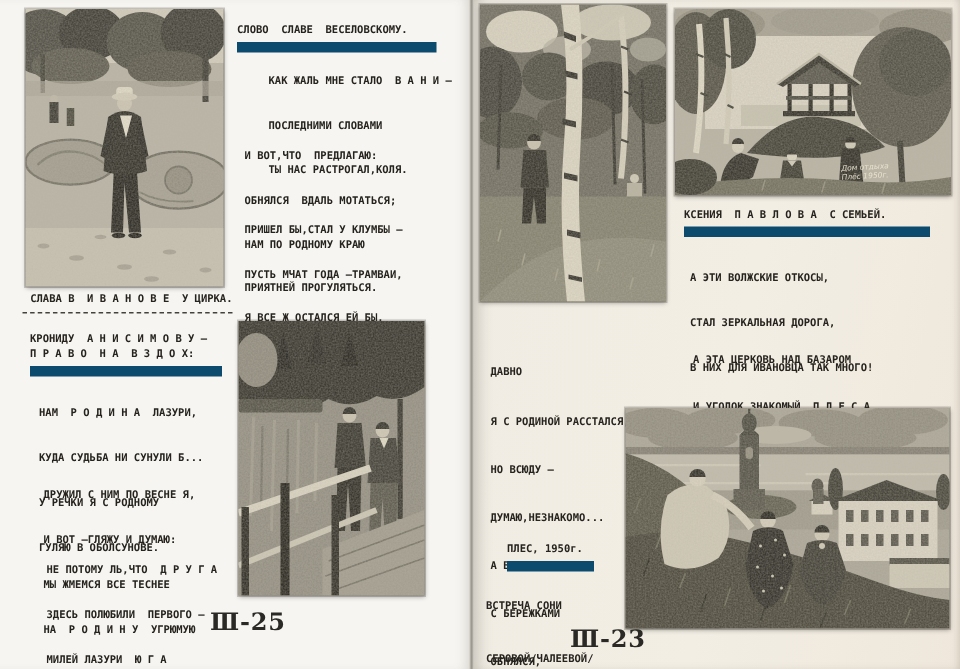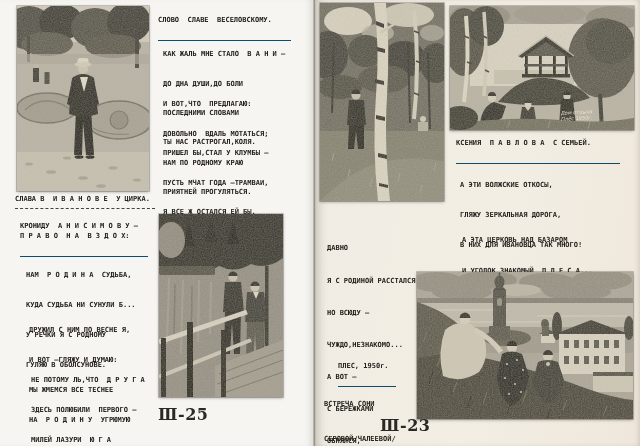--- a/index.html
+++ b/index.html
@@ -13,22 +13,22 @@
     box-shadow:inset 8px 0 10px -6px rgba(90,80,70,.30), inset -4px 0 6px -4px rgba(120,110,95,.35);}
   .spine{position:absolute;left:313px;top:0;width:3px;height:446px;
     background:linear-gradient(90deg,#c9c6be,#96938b,#d8d5cc);}
   .photo{position:absolute;background:#8a877e;
     box-shadow:0 1px 3px rgba(0,0,0,.35),0 0 0 1px rgba(70,65,58,.25);
     filter:sepia(.10) contrast(1.03);}
   .photo svg{display:block;width:100%;height:100%;}
   .tw{position:absolute;font-size:7px;line-height:9.7px;font-weight:bold;
     color:#26231e;white-space:pre;letter-spacing:0;}
   .tw div{white-space:pre;}
-  .title{border-bottom:1px solid #0c4a6e;padding-bottom:14px;}
-  .dashed{border-bottom:1.4px dashed #45423b;padding-bottom:3px;text-align:left;}
+  .title{border-bottom:7px solid #0c4a6e;padding-bottom:2px;}
+  .dashed{border-bottom:1.4px dashed #45423b;padding-bottom:3px;text-align:right;}
   .pagenum{position:absolute;font-family:"DejaVu Serif","Liberation Serif",serif;
     font-weight:bold;font-size:16px;color:#2b2925;letter-spacing:.5px;}
   .inscription{position:absolute;left:111px;top:103px;color:#e3ded0;
     font-size:5px;line-height:6px;font-style:italic;transform:rotate(-3deg);
     font-family:"DejaVu Sans","Liberation Sans",sans-serif;opacity:.9;}
 </style>
 </head>
 <body>
 
 <div class="canvas">
@@ -86,44 +86,43 @@
       <rect x="60.5" y="52" width="11" height="7" rx="2.5" fill="#d8d4c5"></rect>
       <ellipse cx="66" cy="58.5" rx="8.5" ry="2.6" fill="#ccc8b9"></ellipse>
       <rect width="132" height="185" filter="url(#p1g)"></rect>
     </svg>
   </figure>
 
   <div class="tw dashed" style="left:15px;top:195px;width:140px">СЛАВА В  И В А Н О В Е  У ЦИРКА.</div>
 
   <div class="tw title" style="left:158px;top:16px;width:133px">СЛОВО  СЛАВЕ  ВЕСЕЛОВСКОМУ.</div>
 
-  <div class="tw" style="left:163px;top:31px">
+  <div class="tw" style="left:179px;top:31px">
     <div>КАК ЖАЛЬ МНЕ СТАЛО  В А Н И –</div>
-    <div>ДО ДНА ДУШИ,ДО БОЛИ</div>
     <div>ПОСЛЕДНИМИ СЛОВАМИ</div>
     <div>ТЫ НАС РАСТРОГАЛ,КОЛЯ.</div>
   </div>
   <div class="tw" style="left:163px;top:81px">
     <div>И ВОТ,ЧТО  ПРЕДЛАГАЮ:</div>
-    <div>ДОВОЛЬНО  ВДАЛЬ МОТАТЬСЯ;</div>
+    <div>ОБНЯЛСЯ  ВДАЛЬ МОТАТЬСЯ;</div>
     <div>НАМ ПО РОДНОМУ КРАЮ</div>
     <div>ПРИЯТНЕЙ ПРОГУЛЯТЬСЯ.</div>
   </div>
   <div class="tw" style="left:163px;top:130px">
     <div>ПРИШЕЛ БЫ,СТАЛ У КЛУМБЫ –</div>
     <div>ПУСТЬ МЧАТ ГОДА –ТРАМВАИ,</div>
     <div>Я ВСЕ Ж ОСТАЛСЯ ЕЙ БЫ,</div>
     <div>ДУШОЮ РАСЦВЕТАЯ.</div>
   </div>
 
   <div class="tw" style="left:20px;top:222px">КРОНИДУ  А Н И С И М О В У –</div>
   <div class="tw title" style="left:20px;top:232px;width:128px">П Р А В О  Н А  В З Д О Х:</div>
 
   <div class="tw" style="left:26px;top:250px;line-height:10px">
-    <div>НАМ  Р О Д И Н А  СУДЬБА,</div>
+    <div>НАМ  Р О Д И Н А  ЛАЗУРИ,</div>
     <div>КУДА СУДЬБА НИ СУНУЛИ Б...</div>
     <div>У РЕЧКИ Я С РОДНОМУ</div>
     <div>ГУЛЯЮ В ОБОЛСУНОВЕ.</div>
   </div>
   <div class="tw" style="left:29px;top:305px;line-height:10px">
     <div>ДРУЖИЛ С НИМ ПО ВЕСНЕ Я,</div>
     <div>И ВОТ –ГЛЯЖУ И ДУМАЮ:</div>
     <div>МЫ ЖМЕМСЯ ВСЕ ТЕСНЕЕ</div>
     <div>НА  Р О Д И Н У  УГРЮМУЮ</div>
   </div>
@@ -177,21 +176,21 @@
         </g>
       <line x1="0" y1="128" x2="88" y2="98" stroke="#d3cfc1" stroke-width="5"></line>
       <line x1="0" y1="163" x2="92" y2="126" stroke="#c6c2b4" stroke-width="4"></line>
       <rect x="28" y="108" width="6" height="75" fill="#24231c"></rect>
       <rect x="62" y="116" width="5" height="67" fill="#2d2c24"></rect>
       <rect x="2" y="124" width="5" height="59" fill="#2a2922"></rect>
       <rect width="124" height="183" filter="url(#p2g)"></rect>
     </svg>
   </figure>
 
-  <div class="pagenum" style="left:158px;top:405px">Ⅲ-25</div>
+  <div class="pagenum" style="left:140px;top:405px">Ⅲ-25</div>
 
   <figure class="photo" style="left:320px;top:3px;width:124px;height:198px;margin:0">
     <svg viewBox="0 0 124 198" xmlns="http://www.w3.org/2000/svg">
       <defs>
           <filter id="p3g">
             <feTurbulence type="fractalNoise" baseFrequency="0.9" numOctaves="2" seed="11"></feTurbulence>
       <feColorMatrix type="matrix" values="0 0 0 0 0.45 0 0 0 0 0.44 0 0 0 0 0.40 0 0 0 0.45 0"></feColorMatrix>
           </filter>
         </defs>
       <rect width="124" height="198" fill="#6b695e"></rect>
@@ -244,21 +243,21 @@
       <path d="M98,119 h10 v9 h-10 Z" fill="#b2ae9f"></path>
       <rect width="124" height="198" filter="url(#p3g)"></rect>
     </svg>
   </figure>
 
 
   <div class="tw" style="left:327px;top:222px;line-height:10.7px">
     <div>ДАВНО</div>
     <div>Я С РОДИНОЙ РАССТАЛСЯ,</div>
     <div>НО ВСЮДУ –</div>
-    <div>ЧУЖДО,НЕЗНАКОМО...</div>
+    <div>ДУМАЮ,НЕЗНАКОМО...</div>
     <div>А ВОТ –</div>
     <div>С БЕРЕЖКАМИ</div>
     <div>ОБНЯЛСЯ,</div>
     
     
   </div>
 
   <figure class="photo" style="left:450px;top:6px;width:184px;height:124px;margin:0">
     <svg viewBox="0 0 184 124" xmlns="http://www.w3.org/2000/svg">
       <defs>
@@ -320,21 +319,21 @@
     <div class="inscription">
       <div>Дом отдыха</div>
       <div>Плёс 1950г.</div>
     </div>
   </figure>
 
   <div class="tw title" style="left:456px;top:139px;width:164px">КСЕНИЯ  П А В Л О В А  С СЕМЬЕЙ.</div>
 
   <div class="tw" style="left:460px;top:160px;line-height:10px">
     <div>А ЭТИ ВОЛЖСКИЕ ОТКОСЫ,</div>
-    <div>ГЛЯЖУ ЗЕРКАЛЬНАЯ ДОРОГА,</div>
+    <div>СТАЛ ЗЕРКАЛЬНАЯ ДОРОГА,</div>
     <div>В НИХ ДЛЯ ИВАНОВЦА ТАК МНОГО!</div>
   </div>
   <div class="tw" style="left:462px;top:215px;line-height:10.2px">
     <div>А ЭТА ЦЕРКОВЬ НАД БАЗАРОМ</div>
     <div>И УГОЛОК ЗНАКОМЫЙ  П Л Е С А...</div>
     <div>И  Т А  ПОДРУГА...НЕТ,НЕ ДАРОМ</div>
     <div>НАМ СЛАДКИ С  Р О Д И Н О Й  И СЛЕЗЫ</div>
   </div>
 
   <figure class="photo" style="left:417px;top:272px;width:216px;height:147px;margin:0">

